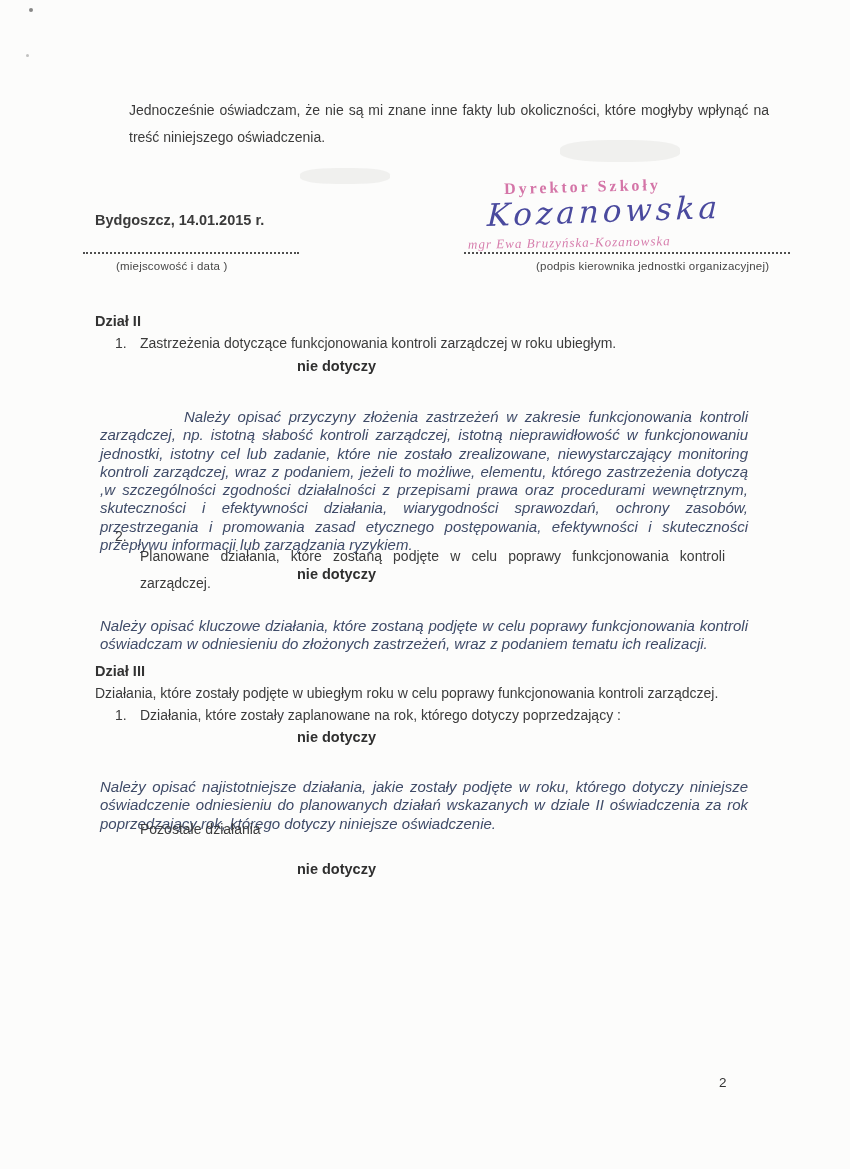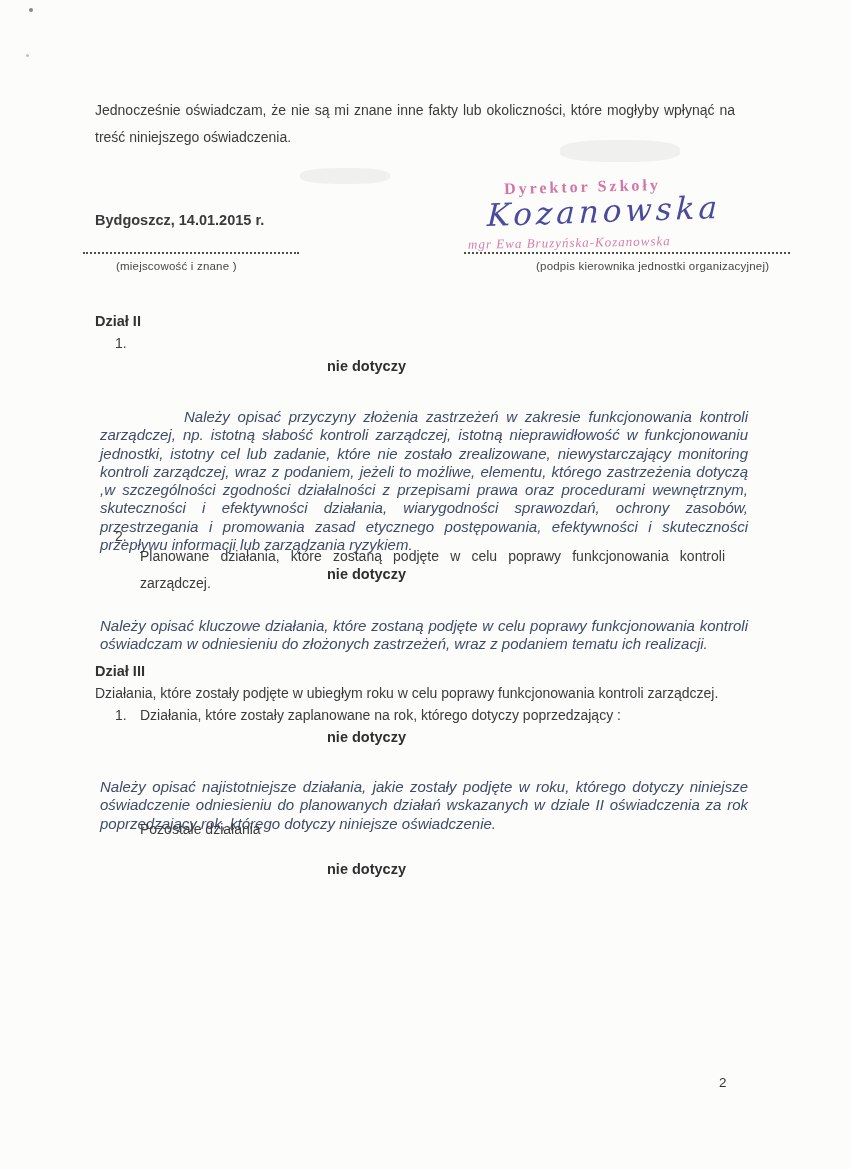--- a/index.html
+++ b/index.html
@@ -16,21 +16,21 @@
   
   .speck{position:absolute;border-radius:50%;}
   .speck.s1{left:29px;top:8px;width:4px;height:4px;background:#6a6a6a;opacity:.8;}
   .speck.s2{left:26px;top:54px;width:3px;height:3px;background:#9a9a9a;opacity:.6;}
   .smudge{position:absolute;background:#dadad6;opacity:.35;border-radius:40%;}
   .smudge.m1{left:560px;top:140px;width:120px;height:22px;}
   .smudge.m2{left:300px;top:168px;width:90px;height:16px;}
 
   .abs{position:absolute;}
 
-  .body-text{font-size:14px;line-height:27px;color:#3b3b3b;}
+  .body-text{font-size:14px;line-height:27px;color:#3b3b3b;margin-left:34px;}
   .justify{text-align:justify;}
 
   .intro{left:95px;top:83px;width:640px;}
 
   .place-date{left:95px;top:212px;font-size:14.5px;font-weight:bold;color:#3a3a3a;}
   .dotline{border-bottom:2px dotted #4f4f4f;height:8px;}
   .dotline-left{left:83px;top:244px;width:216px;}
   .dotline-right{left:464px;top:244px;width:326px;}
   .caption{font-size:11.5px;color:#474747;letter-spacing:.2px;}
   .caption-left{left:116px;top:260px;}
@@ -62,21 +62,21 @@
   .h-d3{left:95px;top:663px;}
   .d3-intro{left:95px;top:685px;width:660px;font-size:14px;color:#3b3b3b;}
 
   .list-item{display:flex;font-size:14px;color:#3b3b3b;}
   .list-item .num{width:25px;flex:0 0 25px;}
   .li-1{left:115px;top:335px;width:635px;}
   .li-2{left:115px;top:523px;width:615px;line-height:27px;}
   .li-2 .txt{width:585px;text-align:justify;margin-top:20px;}
   .li-3{left:115px;top:707px;width:635px;}
 
-  .answer{font-size:14.5px;font-weight:bold;color:#2f2f2f;margin-left:30px;}
+  .answer{font-size:14.5px;font-weight:bold;color:#2f2f2f;}
   .ans-1{left:297px;top:358px;}
   .ans-2{left:297px;top:566px;}
   .ans-3{left:297px;top:729px;}
   .ans-4{left:297px;top:861px;}
 
   .note{
     font-style:italic;
     font-size:15px;line-height:18.3px;
     color:#3f4b68;
     text-align:justify;
@@ -98,32 +98,33 @@
 
   <div class="speck s1"></div>
   <div class="speck s2"></div>
   <div class="smudge m1"></div>
   <div class="smudge m2"></div>
 
   <p class="abs intro body-text justify">Jednocześnie oświadczam, że nie są mi znane inne fakty lub okoliczności, które mogłyby wpłynąć na treść niniejszego oświadczenia.</p>
 
   <div class="abs place-date">Bydgoszcz, 14.01.2015 r.</div>
   <div class="abs dotline dotline-left"></div>
-  <div class="abs caption caption-left">(miejscowość i znane )</div>
+  <div class="abs caption caption-left">(miejscowość i data )</div>
 
   <div class="abs stamp-title">Dyrektor Szkoły</div>
   <div class="abs signature">Kozanowska</div>
   <div class="abs stamp-name">mgr Ewa Bruzyńska-Kozanowska</div>
   <div class="abs dotline dotline-right"></div>
   <div class="abs caption caption-right">(podpis kierownika jednostki organizacyjnej)</div>
 
   <div class="abs section-heading h-d2">Dział II</div>
 
   <div class="abs list-item li-1">
     <span class="num">1.</span>
+    <span class="txt">Zastrzeżenia dotyczące funkcjonowania kontroli zarządczej w roku ubiegłym.</span>
   </div>
   <div class="abs answer ans-1">nie dotyczy</div>
 
   <p class="abs note note-1">Należy opisać przyczyny złożenia zastrzeżeń w zakresie funkcjonowania kontroli zarządczej, np. istotną słabość kontroli zarządczej, istotną nieprawidłowość w funkcjonowaniu jednostki, istotny cel lub zadanie, które nie zostało zrealizowane, niewystarczający monitoring kontroli zarządczej, wraz z podaniem, jeżeli to możliwe, elementu, którego zastrzeżenia dotyczą ,w szczególności  zgodności działalności z przepisami prawa oraz procedurami wewnętrznym, skuteczności i efektywności działania, wiarygodności sprawozdań, ochrony zasobów, przestrzegania i promowania zasad etycznego postępowania, efektywności i skuteczności przepływu informacji lub zarządzania ryzykiem.</p>
 
   <div class="abs list-item li-2">
     <span class="num">2.</span>
     <span class="txt">Planowane działania, które zostaną podjęte w  celu poprawy funkcjonowania kontroli zarządczej.</span>
   </div>
   <div class="abs answer ans-2">nie dotyczy</div>

